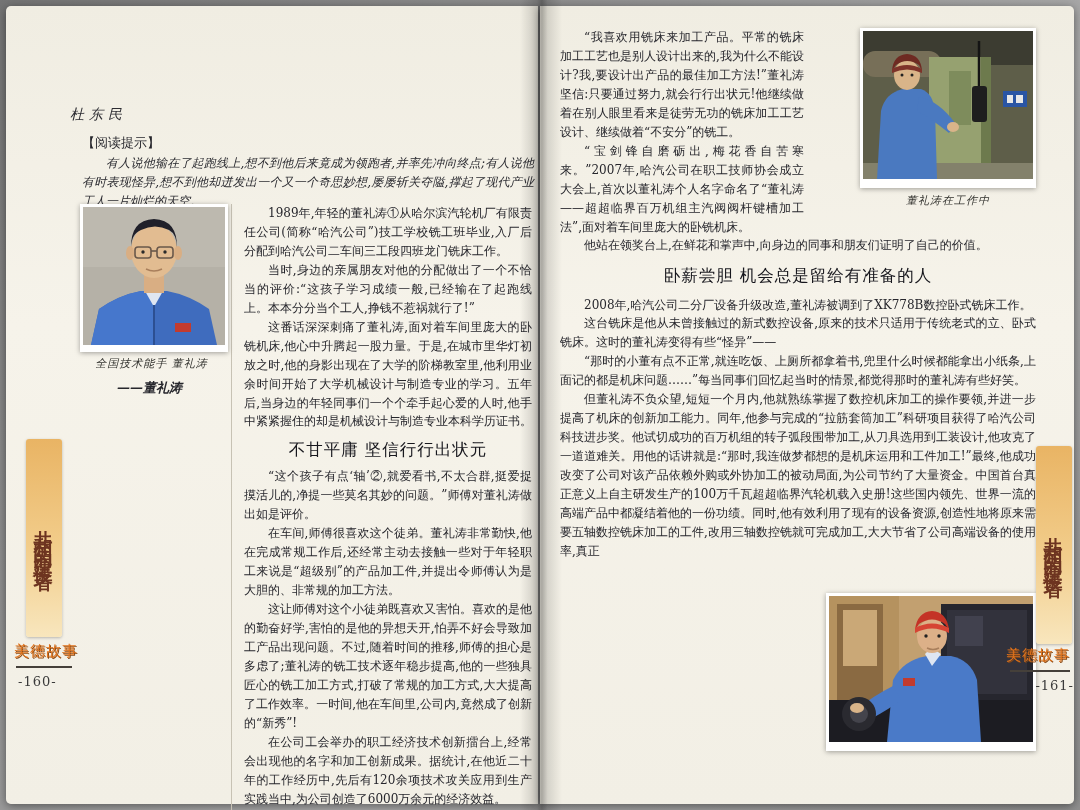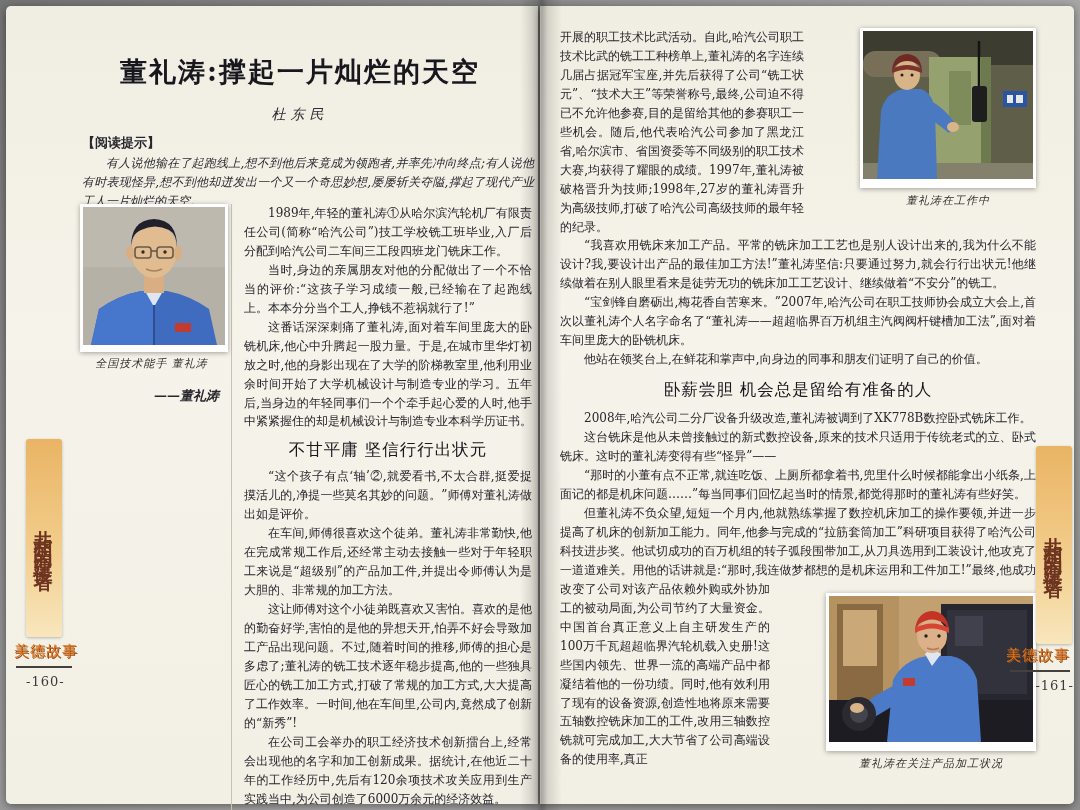--- a/index.html
+++ b/index.html
@@ -29,44 +29,44 @@
   .category-label { position:absolute; z-index:4; font-weight:normal; font-size:15px; letter-spacing:1px;
                     color:#e0731c; text-shadow:1px 1px 0 #8a4a16; font-family:"DejaVu Sans","Liberation Sans",sans-serif; }
   .page.left  .category-label { left:8px;  top:636px; }
   .page.right .category-label { right:4px; top:640px; }
 
   .folio-rule { position:absolute; height:2px; background:#45403a; z-index:4; }
   .page.left  .folio-rule { left:10px;  top:660px; width:56px; }
   .page.right .folio-rule { right:4px;  top:664px; width:60px; }
 
   .page-number { position:absolute; font-size:13px; color:#3a3a3a; letter-spacing:1px; z-index:4; }
-  .page.left  .page-number { left:20px;  top:668px; }
+  .page.left  .page-number { left:12px;  top:668px; }
   .page.right .page-number { right:0; top:672px; }
 
   
   .article-title { position:absolute; left:64px; top:48px; width:460px; text-align:center;
                    font-size:27px; font-weight:bold; letter-spacing:2px; color:#17171d; }
-  .article-author { position:absolute; left:64px; top:100px; width:460px; text-align:center;
+  .article-author { position:absolute; left:64px; top:100px; width:460px; text-align:left;
                     font-size:14px; letter-spacing:5px; font-style:italic; color:#2c2c32; }
   .reading-hint { position:absolute; left:76px; top:128px; width:452px; }
-  .hint-label { font-weight:bold; font-size:13px; margin-bottom:2px; }
+  .hint-label { font-weight:normal; font-size:13px; margin-bottom:2px; }
   .hint-text { font-size:12px; line-height:1.6; font-style:italic; text-indent:2em; text-align:justify; color:#2b2b31; }
 
   
   .columns { position:absolute; left:74px; top:198px; width:452px; display:flex; gap:12px; }
   .col-left { width:152px; flex:none; border-right:1px solid #c7c2b4; padding-right:8px; }
   .col-right { flex:1; }
 
   .photo-frame { background:#fff; padding:3px; box-shadow:0 1px 5px rgba(0,0,0,.35); display:inline-block; }
   .portrait-wrap { text-align:center; }
   .photo-caption { font-size:11px; font-style:italic; color:#33332f; text-align:center; margin-top:4px; letter-spacing:1px; }
 
   .sidebar-quote { margin-top:26px; font-size:12.5px; line-height:1.78; font-style:italic;
                    text-indent:2em; color:#2b2b30; text-align:justify; }
-  .quote-attribution { margin-top:16px; text-align:right; padding-right:4px; font-size:13px; font-style:italic; font-weight:bold; }
+  .quote-attribution { margin-top:8px; text-align:center; padding-right:4px; font-size:13px; font-style:italic; font-weight:bold; }
 
   .body-p { font-size:12px; line-height:1.58; text-indent:2em; text-align:justify; color:#26262c; }
   .noindent { text-indent:0; }
   .plist { display:contents; }
   .section-heading { text-align:center; font-size:16.5px; font-weight:normal; letter-spacing:1px;
                      margin:8px 0 6px; color:#17171d; }
 
   
   .rp-content { position:absolute; left:20px; top:22px; width:476px; font-size:12px; line-height:1.58; }
   .fig { float:right; margin:0 0 6px 12px; text-align:center;padding-left:44px; }
@@ -81,21 +81,20 @@
 
   <div class="page left">
 
     <div class="series-strip">
       <span>共和国的建设者</span>
     </div>
     <div class="category-label">美德故事</div>
     <div class="folio-rule"></div>
     <div class="page-number">-160-</div>
 
-    <h1 class="article-title">董礼涛:撑起一片灿烂的天空</h1>
     <div class="article-author">杜东民</div>
 
     <div class="reading-hint">
       <div class="hint-label">【阅读提示】</div>
       <p class="hint-text">有人说他输在了起跑线上,想不到他后来竟成为领跑者,并率先冲向终点;有人说他有时表现怪异,想不到他却迸发出一个又一个奇思妙想,屡屡斩关夺隘,撑起了现代产业工人一片灿烂的天空。</p>
     </div>
 
     <div class="columns">
       <div class="col-left">
         <div class="portrait-wrap">
@@ -194,24 +193,22 @@
             <path d="M96,58 L103,70 L112,58 L106,54 L100,54 Z" fill="#dfe6f2"></path>
             <ellipse cx="103" cy="40" rx="15" ry="17" fill="#dcb088"></ellipse>
             <path d="M86,34 Q88,16 103,15 Q118,16 120,34 L116,28 Q103,19 90,28 Z" fill="#c43326"></path>
             <path d="M86,32 Q103,23 120,32 L120,37 Q103,28 86,37 Z" fill="#d64434"></path>
             <circle cx="97" cy="40" r="1.7" fill="#222"></circle>
             <circle cx="110" cy="40" r="1.7" fill="#222"></circle>
             <path d="M98,52 Q104,55 110,52" fill="none" stroke="#a97f5c" stroke-width="1.4"></path>
             <rect x="74" y="82" width="12" height="8" fill="#c23b2e"></rect>
           </svg>
         </span>
-        <div class="photo-caption">董礼涛在关注产品加工状况</div>
       </figure>
 
-      <p class="body-p noindent">开展的职工技术比武活动。自此,哈汽公司职工技术比武的铣工工种榜单上,董礼涛的名字连续几届占据冠军宝座,并先后获得了公司“铣工状元”、“技术大王”等荣誉称号,最终,公司迫不得已不允许他参赛,目的是留给其他的参赛职工一些机会。随后,他代表哈汽公司参加了黑龙江省,哈尔滨市、省国资委等不同级别的职工技术大赛,均获得了耀眼的成绩。1997年,董礼涛被破格晋升为技师;1998年,27岁的董礼涛晋升为高级技师,打破了哈汽公司高级技师的最年轻的纪录。</p>
       <div class="plist"><p class="body-p">“我喜欢用铣床来加工产品。平常的铣床加工工艺也是别人设计出来的,我为什么不能设计?我,要设计出产品的最佳加工方法!”董礼涛坚信:只要通过努力,就会行行出状元!他继续做着在别人眼里看来是徒劳无功的铣床加工工艺设计、继续做着“不安分”的铣工。</p><p class="body-p">“宝剑锋自磨砺出,梅花香自苦寒来。”2007年,哈汽公司在职工技师协会成立大会上,首次以董礼涛个人名字命名了“董礼涛——超超临界百万机组主汽阀阀杆键槽加工法”,面对着车间里庞大的卧铣机床。</p><p class="body-p">他站在领奖台上,在鲜花和掌声中,向身边的同事和朋友们证明了自己的价值。</p></div>
       <h3 class="section-heading">卧薪尝胆  机会总是留给有准备的人</h3>
       <div class="plist"><p class="body-p">2008年,哈汽公司二分厂设备升级改造,董礼涛被调到了XK778B数控卧式铣床工作。</p><p class="body-p">这台铣床是他从未曾接触过的新式数控设备,原来的技术只适用于传统老式的立、卧式铣床。这时的董礼涛变得有些“怪异”——</p><p class="body-p">“那时的小董有点不正常,就连吃饭、上厕所都拿着书,兜里什么时候都能拿出小纸条,上面记的都是机床问题……”每当同事们回忆起当时的情景,都觉得那时的董礼涛有些好笑。</p><p class="body-p">但董礼涛不负众望,短短一个月内,他就熟练掌握了数控机床加工的操作要领,并进一步提高了机床的创新加工能力。同年,他参与完成的“拉筋套筒加工”科研项目获得了哈汽公司科技进步奖。他试切成功的百万机组的转子弧段围带加工,从刀具选用到工装设计,他攻克了一道道难关。用他的话讲就是:“那时,我连做梦都想的是机床运用和工件加工!”最终,他成功改变了公司对该产品依赖外购或外协加工的被动局面,为公司节约了大量资金。中国首台真正意义上自主研发生产的100万千瓦超超临界汽轮机载入史册!这些国内领先、世界一流的高端产品中都凝结着他的一份功绩。同时,他有效利用了现有的设备资源,创造性地将原来需要五轴数控铣床加工的工件,改用三轴数控铣就可完成加工,大大节省了公司高端设备的使用率,真正</p></div>
     </div>
   </div>
 
   <div class="gutter"></div>
 </div>
 
 </body></html>

